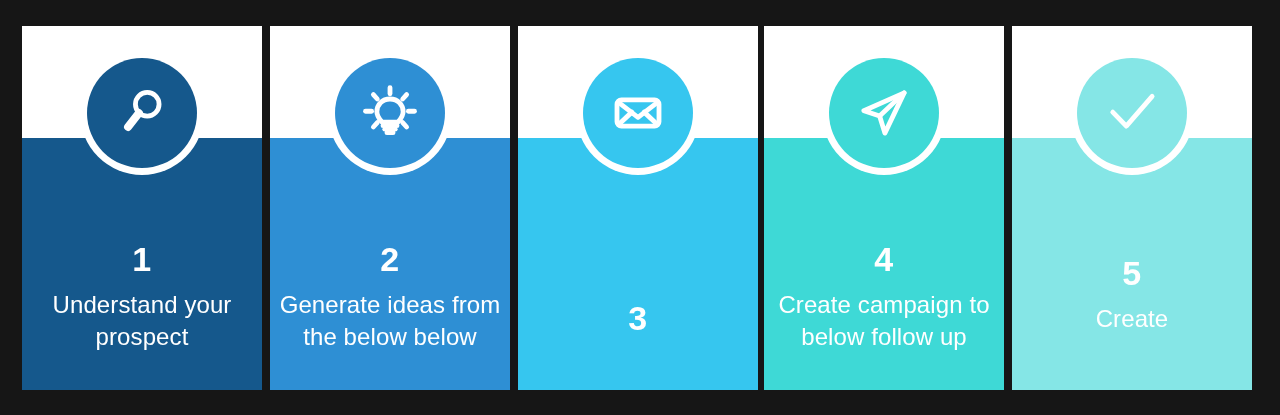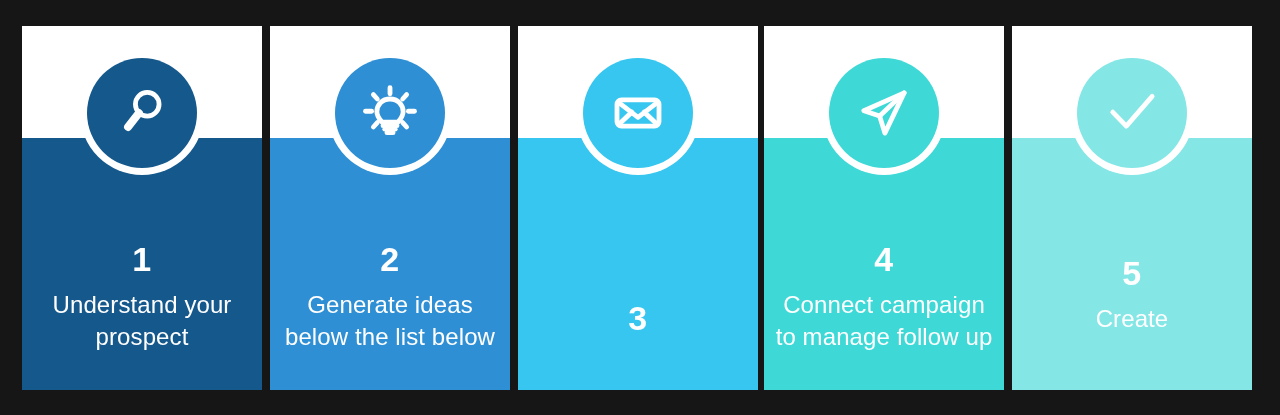--- a/index.html
+++ b/index.html
@@ -128,21 +128,21 @@
             <line x1="51" y1="11" x2="46.5" y2="16" stroke="#ffffff" fill="none" stroke-width="5.5" stroke-linecap="round" stroke-linejoin="round"></line>
             <line x1="4" y1="30" x2="11" y2="30" stroke="#ffffff" fill="none" stroke-width="5.5" stroke-linecap="round" stroke-linejoin="round"></line>
             <line x1="53" y1="30" x2="60" y2="30" stroke="#ffffff" fill="none" stroke-width="5.5" stroke-linecap="round" stroke-linejoin="round"></line>
             <line x1="13" y1="48" x2="17.5" y2="43" stroke="#ffffff" fill="none" stroke-width="5.5" stroke-linecap="round" stroke-linejoin="round"></line>
             <line x1="51" y1="48" x2="46.5" y2="43" stroke="#ffffff" fill="none" stroke-width="5.5" stroke-linecap="round" stroke-linejoin="round"></line>
           </svg>
         </div>
       </div>
       <div class="card-text">
         <div class="step-number">2</div>
-        <div class="step-label">Generate ideas below the list below</div>
+        <div class="step-label">Generate ideas from the below below</div>
       </div>
     </div>
     <div class="card single" style="left: 518px; width: 240px; background: rgb(255, 255, 255);">
       <div class="card-lower" style="background: rgb(54, 198, 239);"></div>
       <div class="badge">
         <div class="disc" style="background: rgb(54, 198, 239);">
           <svg viewBox="0 0 64 64" aria-hidden="true">
             <rect x="8" y="17" width="48" height="30" rx="5" stroke="#ffffff" fill="none" stroke-width="5.5" stroke-linecap="round" stroke-linejoin="round"></rect>
             <path d="M10.5 20.5 L32 37 L53.5 20.5" stroke="#ffffff" fill="none" stroke-width="5.5" stroke-linecap="round" stroke-linejoin="round"></path>
             <path d="M10.5 44.5 L25 31" stroke="#ffffff" fill="none" stroke-width="5.5" stroke-linecap="round" stroke-linejoin="round"></path>
@@ -159,21 +159,21 @@
       <div class="badge">
         <div class="disc" style="background: rgb(62, 217, 214);">
           <svg viewBox="0 0 64 64" aria-hidden="true">
             <path d="M55 9 L9 29.5 L27 35.5 L33 55 Z" stroke="#ffffff" fill="none" stroke-width="5.5" stroke-linecap="round" stroke-linejoin="round"></path>
             <path d="M55 9 L27 35.5" stroke="#ffffff" fill="none" stroke-width="5.5" stroke-linecap="round" stroke-linejoin="round"></path>
           </svg>
         </div>
       </div>
       <div class="card-text">
         <div class="step-number">4</div>
-        <div class="step-label">Connect campaign to manage follow up</div>
+        <div class="step-label">Create campaign to below follow up</div>
       </div>
     </div>
     <div class="card single" style="left: 1012px; width: 240px; background: rgb(255, 255, 255);">
       <div class="card-lower" style="background: rgb(133, 230, 230);"></div>
       <div class="badge">
         <div class="disc" style="background: rgb(133, 230, 230);">
           <svg viewBox="0 0 64 64" aria-hidden="true">
             <path d="M10 31 L25.5 47 L55 13" stroke="#ffffff" fill="none" stroke-width="5.5" stroke-linecap="round" stroke-linejoin="round"></path>
           </svg>
         </div>

